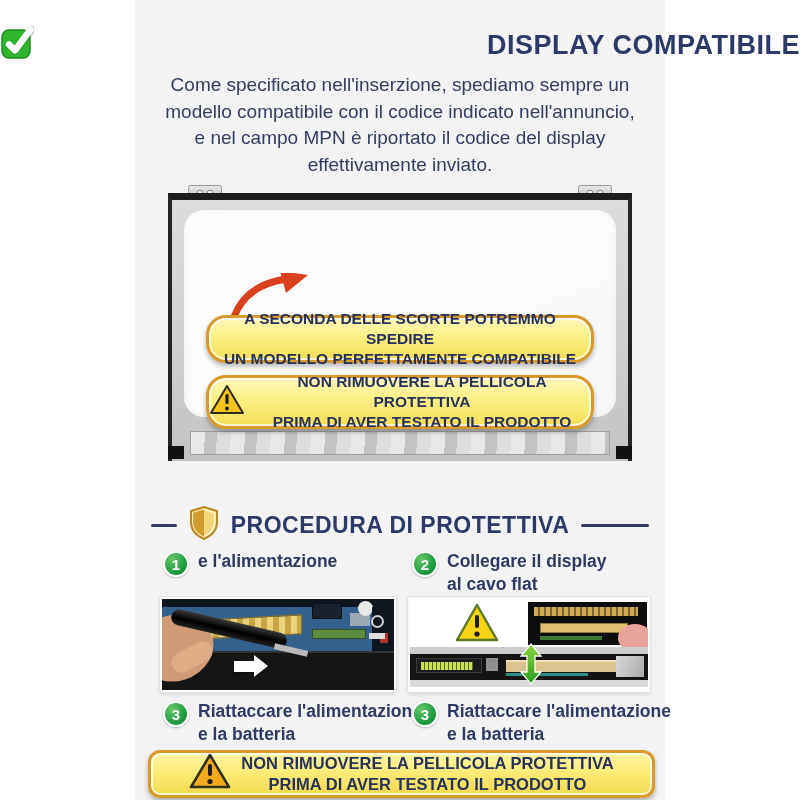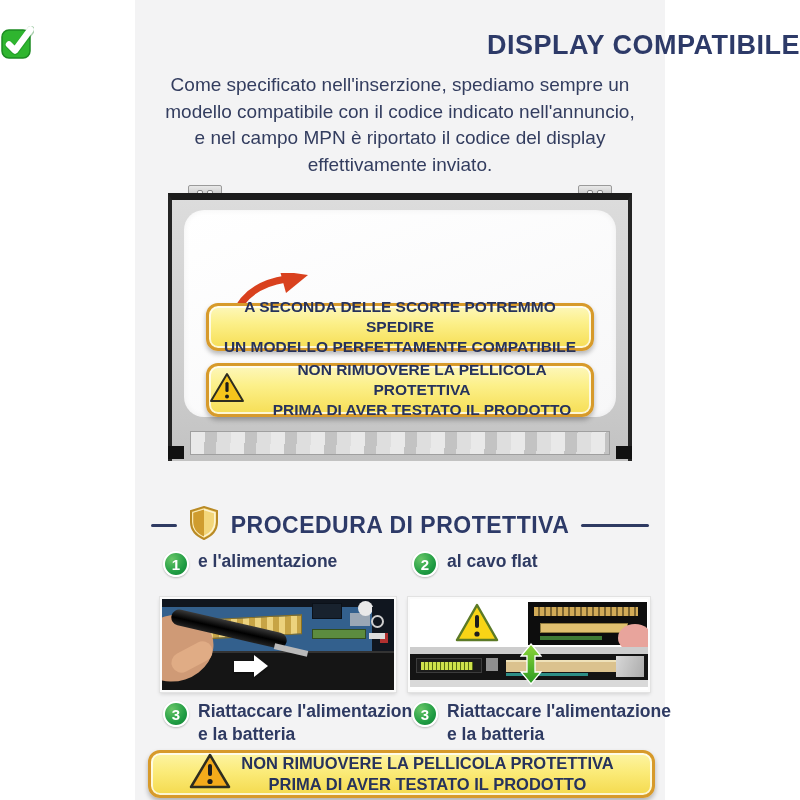--- a/index.html
+++ b/index.html
@@ -26,25 +26,25 @@
     background:linear-gradient(180deg,#dcdcdc,#cfcfcf 60%,#c2c2c2);
     border-top:7px solid #1c1c1c; border-left:4px solid #242424; border-right:4px solid #242424; }
   .screen { position:absolute; top:10px; left:12px; right:12px; bottom:44px;
     background:linear-gradient(160deg,#ffffff,#f7f7f8); border-radius:20px; box-shadow:inset 0 0 6px rgba(0,0,0,.06); }
   .foil { position:absolute; bottom:6px; left:18px; right:18px; height:24px; border:1px solid #9f9f9f;
     background:repeating-linear-gradient(93deg,#e9e9e9 0 14px,#c3c3c3 14px 26px,#dedede 26px 40px); }
   .nub { position:absolute; bottom:2px; width:16px; height:13px; background:#111; }
   .nub.nl { left:-4px; } .nub.nr { right:-4px; }
 
   
-  .banner { position:absolute; left:38px; width:388px; border:3px solid #d79a2b; border-radius:12px;
+  .banner { position:absolute; left:38px; width:388px; border:3px solid #d79a2b; border-radius:20px;
     background:linear-gradient(180deg,#fdf7bb 0%,#fcf08a 40%,#f6de55 100%);
     box-shadow:inset 0 0 0 2px rgba(255,255,255,.75), 0 3px 5px rgba(0,0,0,.28);
     display:flex; align-items:center; justify-content:center; gap:8px; text-align:center;
-    color:#26325c; font-weight:bold; font-size:15.5px; line-height:20px; }
+    color:#26325c; font-weight:bold; font-size:15.5px; line-height:20px;margin-top:12px; }
   .banner-stock { top:118px; height:48px; }
   .banner-film  { top:178px; height:54px; }
   .curved-arrow { position:absolute; top:88px; left:60px; }
 
   
   .proc-head { position:absolute; top:506px; left:135px; width:530px; display:flex; align-items:center; justify-content:center; gap:12px; }
   .proc-head .rule { height:3px; background:#2e3a62; border-radius:2px; }
   .rule.r1 { width:26px; } .rule.r2 { width:68px; }
   .proc-head h2 { font-size:23px; font-weight:bold; color:#2d3a68; letter-spacing:.5px; }
 
@@ -198,20 +198,21 @@
   <div class="step s1">
     <span class="step-num">1</span>
     <span class="step-txt">
       <span style="display:block">e l'alimentazione</span>
     </span>
   </div>
 
   <div class="step s2">
     <span class="step-num">2</span>
     <span class="step-txt">
+      <span style="display:block">Collegare il display</span>
       <span style="display:block">al cavo flat</span>
     </span>
   </div>
 
   <div class="photo photo1">
     <div class="p1-topbar"></div>
     <div class="p1-board"></div>
     <div class="p1-gold"></div>
     <div class="p1-chip1"></div>
     <div class="p1-chip2"></div>

